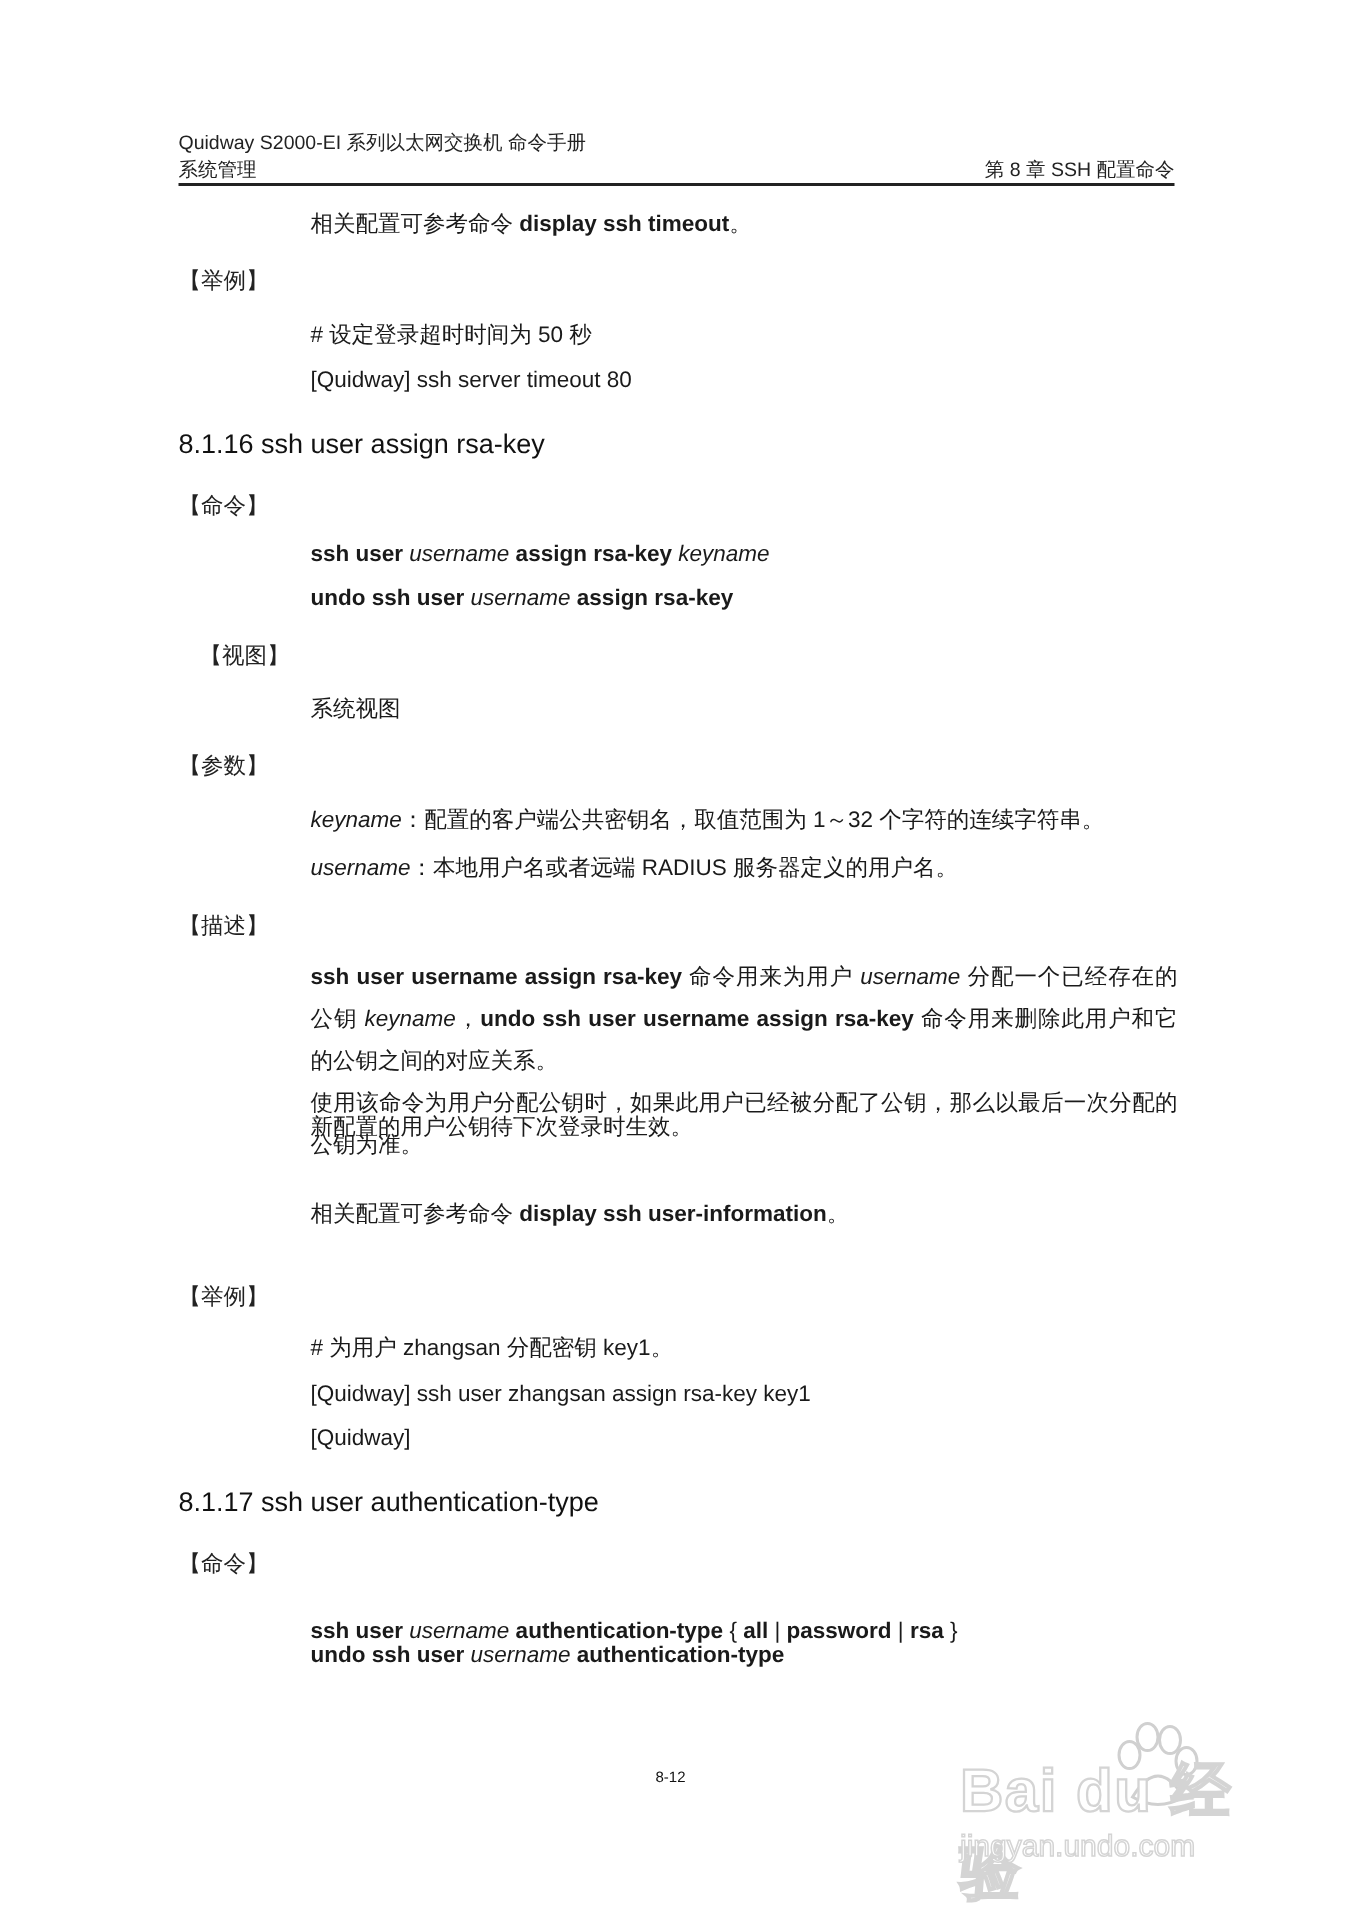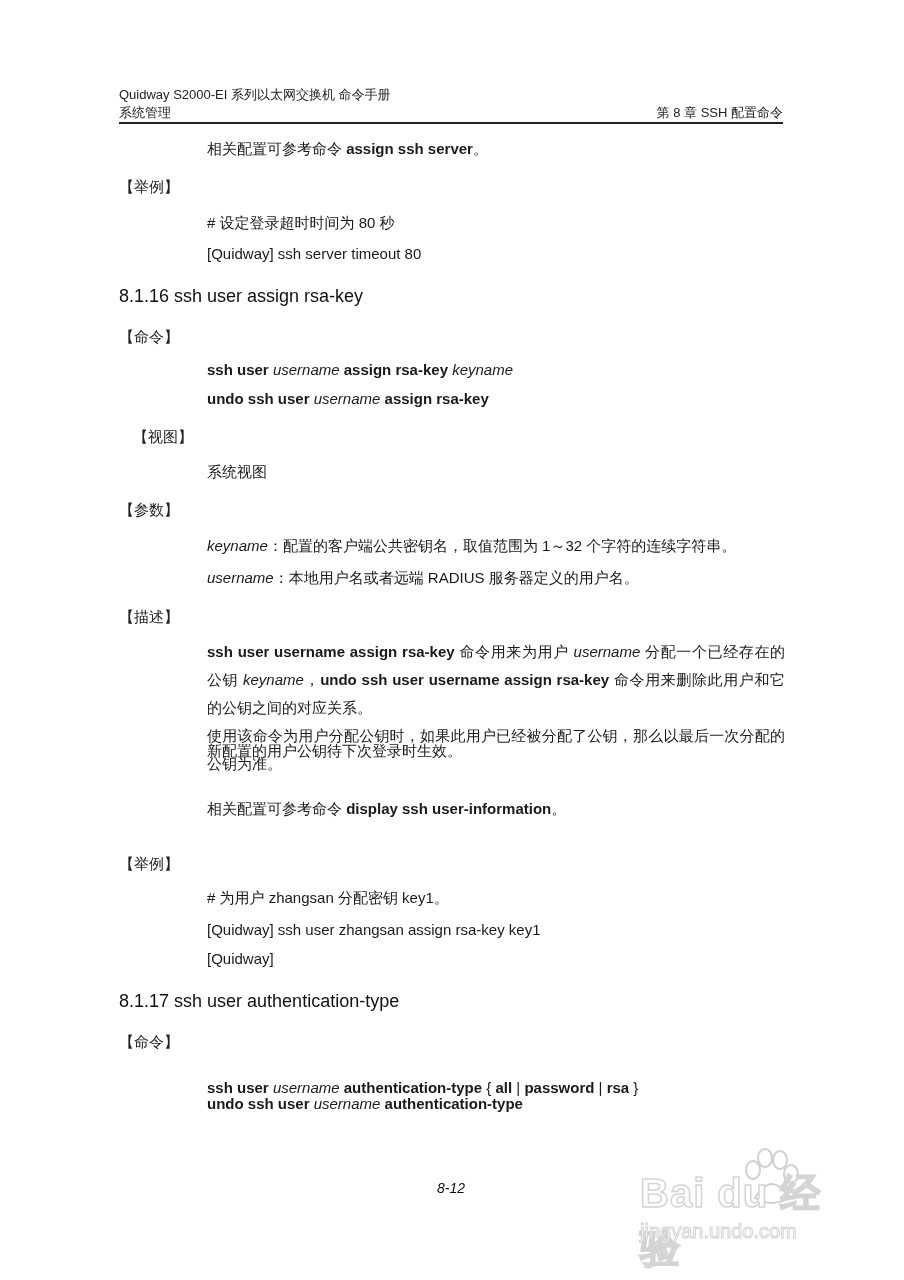--- a/index.html
+++ b/index.html
@@ -9,40 +9,40 @@
     }
     .abs { position: absolute; white-space: nowrap; }
     .hdr { font-size: 13px; color: #222; }
     .rule { position: absolute; left: 119px; width: 664px; top: 122px; height: 1.5px; background: #222; }
     .label { font-size: 15px; color: #222; left: 119px; }
     .body { font-size: 15px; left: 207px; color: #1a1a1a; }
     .h2 { font-size: 18px; left: 119px; color: #111; }
     b { font-weight: bold; }
     i { font-style: italic; }
     .para { position: absolute; left: 207px; width: 578px; font-size: 15px; line-height: 28px; color: #1a1a1a; text-align: justify; }
-    .pageno { font-size: 14px; left: 437px; top: 1180px; font-style: italic; }
+    .pageno { font-size: 10px; left: 437px; top: 1180px; }
     .wm { position: absolute; left: 640px; top: 1148px; width: 210px; height: 110px; color: #dcdcdc; }
     .wm .big { position: absolute; left: 0; top: 18px; font-size: 40px; font-weight: bold; letter-spacing: 1px;
       -webkit-text-stroke: 1.5px #d4d4d4; color: #fff; }
     .wm .small { position: absolute; left: 0; top: 72px; font-size: 20px; -webkit-text-stroke: 1px #d4d4d4; color: #fff; }
     .wm .paw { position: absolute; left: 95px; top: 0; }
   </style>
 </head>
 <body>
 
 <div class="abs hdr" style="left:119px; top:86px;">Quidway S2000-EI 系列以太网交换机  命令手册</div>
 <div class="abs hdr" style="left:119px; top:104px;">系统管理</div>
 <div class="abs hdr" style="right:121px; top:104px;">第 8 章  SSH 配置命令</div>
 <div class="rule"></div>
 
 <div class="abs body" style="top:140px;">
-  <span>相关配置可参考命令 </span><b>assign ssh server</b><span>。</span>
+  <span>相关配置可参考命令 </span><b>display ssh timeout</b><span>。</span>
 </div>
 <div class="abs label" style="top:178px;">【举例】</div>
-<div class="abs body" style="top:214px;"># 设定登录超时时间为 80 秒</div>
+<div class="abs body" style="top:214px;"># 设定登录超时时间为 50 秒</div>
 <div class="abs body" style="top:245px;text-align:center;">[Quidway] ssh server timeout 80</div>
 
 <div class="abs h2" style="top:286px;">8.1.16  ssh user assign rsa-key</div>
 <div class="abs label" style="top:328px;">【命令】</div>
 <div class="abs body" style="top:361px;">
   <b>ssh user </b><i>username</i><b> assign rsa-key </b><i>keyname</i>
 </div>
 <div class="abs body" style="top:390px;">
   <b>undo ssh user </b><i>username</i><b> assign rsa-key</b>
 </div>

